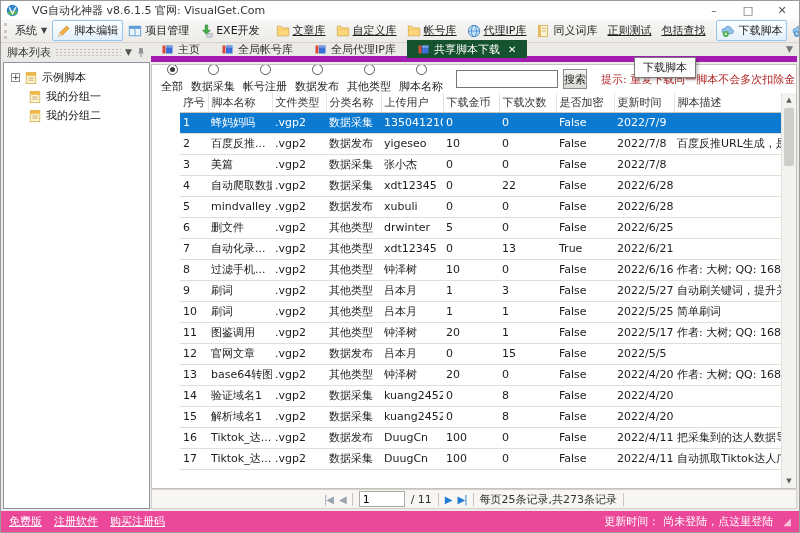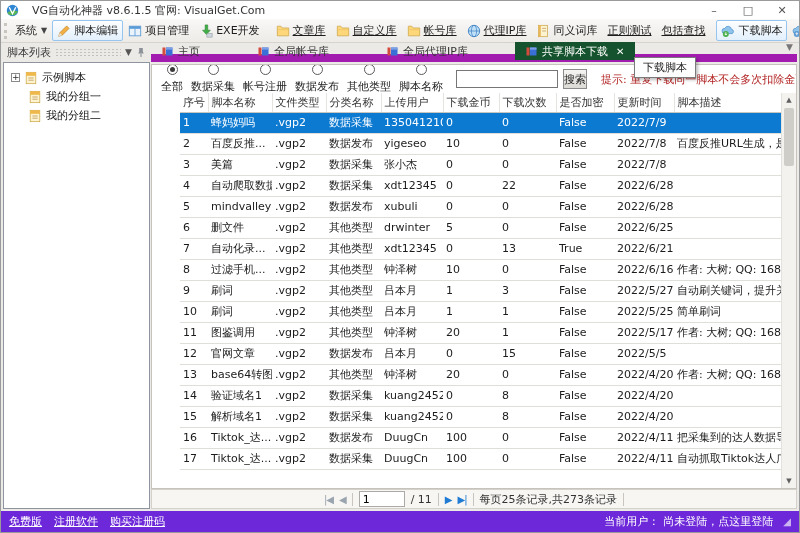--- a/index.html
+++ b/index.html
@@ -30,21 +30,21 @@
   .sb-header{height:18px;display:flex;align-items:center;padding:0 4px;color:#3a3a3a;gap:4px;}
   .sb-dots{flex:1;height:9px;background-image:radial-gradient(#c4c1ba 0.8px,transparent 0.9px);background-size:4px 3px;}
   .sb-hbtn{color:#555;font-size:9px;}
   .sb-tree{position:absolute;top:19px;left:0;right:0;bottom:0;background:#fff;border:1px solid #8e959e;padding:5px 2px;}
   .tree-item{display:flex;align-items:center;gap:4px;height:19px;padding-left:5px;color:#111;}
   .tree-item.child{padding-left:22px;}
   .expander{width:9px;height:9px;border:1px solid #8a8a8a;background:#fff;font-size:9px;line-height:7px;text-align:center;color:#333;flex:none;}
   .tree-ico{width:14px;height:14px;flex:none;}
   
   .main{position:absolute;left:150px;top:41px;right:2px;bottom:23px;}
-  .tabstrip{height:20px;display:flex;align-items:flex-start;border-bottom:8px solid #a21caf;gap:36px;}
+  .tabstrip{height:20px;display:flex;align-items:center;border-bottom:6px solid #a21caf;}
   .tab{height:18px;display:flex;align-items:center;gap:5px;padding:0 11px;color:#333;white-space:nowrap;}
   .tab.active{background:#14532d;color:#fff;}
   .tab-close{font-size:10px;margin-left:3px;}
   .tab-overflow{margin-left:auto;color:#777;font-size:9px;padding:0 4px;}
   .content{position:absolute;top:22px;left:0;right:0;bottom:20px;background:#fff;border:1px solid #c6c3bd;overflow:hidden;}
   
   .filter-row{height:28px;display:flex;align-items:center;padding:0 9px;gap:5px;white-space:nowrap;}
   .radio-opt{display:flex;align-items:center;gap:4px;margin-right:8px;flex-direction:column;}
   .radio{width:11px;height:11px;border:1px solid #5a5a5a;border-radius:50%;background:#fff;position:relative;flex:none;}
   .radio.sel::after{content:"";position:absolute;inset:2px;background:#3a3a3a;border-radius:50%;}
@@ -65,21 +65,21 @@
   .vs-btn.down{position:absolute;bottom:0;left:0;right:0;}
   .vs-thumb{position:absolute;top:15px;left:2px;right:2px;height:58px;background:#cfcdc7;border-radius:2px;}
   
   .pagination{position:absolute;left:0;right:0;bottom:0;height:20px;background:#f7f6f3;border:1px solid #d4d1cb;display:flex;align-items:center;justify-content:center;gap:6px;color:#333;}
   .pg-btn{font-size:10px;letter-spacing:-1px;}
   .pg-btn.disabled{color:#9aa4ae;}
   .pg-btn.on{color:#1f7bd4;}
   .pg-sep{width:1px;height:13px;background:#c8c5c0;}
   .pg-input{width:46px;height:16px;border:1px solid #abaaa6;font:inherit;padding:0 3px;}
   
-  .statusbar{position:absolute;left:0;right:0;bottom:0;height:21px;background:#6d28d9;color:#fff;display:flex;align-items:center;padding:0 8px;gap:12px;}
+  .statusbar{position:absolute;left:0;right:0;bottom:0;height:21px;background:#ec4899;color:#fff;display:flex;align-items:center;padding:0 8px;gap:12px;}
   .sb-link{text-decoration:underline;}
   .sb-right{margin-left:auto;display:flex;align-items:center;gap:4px;}
   .grip-corner{color:rgba(255,255,255,.65);font-size:10px;margin-left:6px;}
   
   .tooltip{position:absolute;left:633px;top:56px;background:#fdfdfd;border:1px solid #7a7a7a;padding:2px 8px;box-shadow:2px 2px 3px rgba(0,0,0,.25);z-index:99;color:#222;}
 </style>
 </head>
 <body>
 
 <div class="titlebar">
@@ -596,19 +596,19 @@
   </div>
 </div>
 
 <div class="statusbar">
   <span id="sb-left" style="display:flex;gap:12px;">
       <span class="sb-link">免费版</span>
       <span class="sb-link">注册软件</span>
       <span class="sb-link">购买注册码</span>
     </span>
   <span class="sb-right">
-    <span>当前用户：</span>
+    <span>更新时间：</span>
     <span>尚未登陆，点这里登陆</span>
     <span class="grip-corner">◢</span>
   </span>
 </div>
 
 <div class="tooltip">下载脚本</div>
 
 </body></html>

